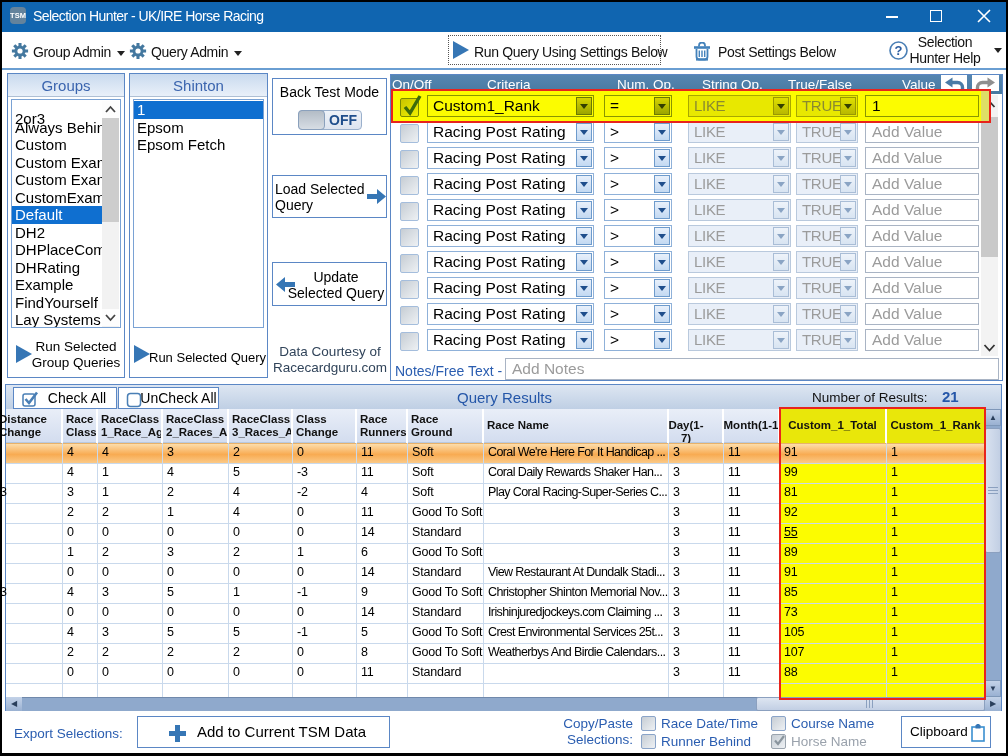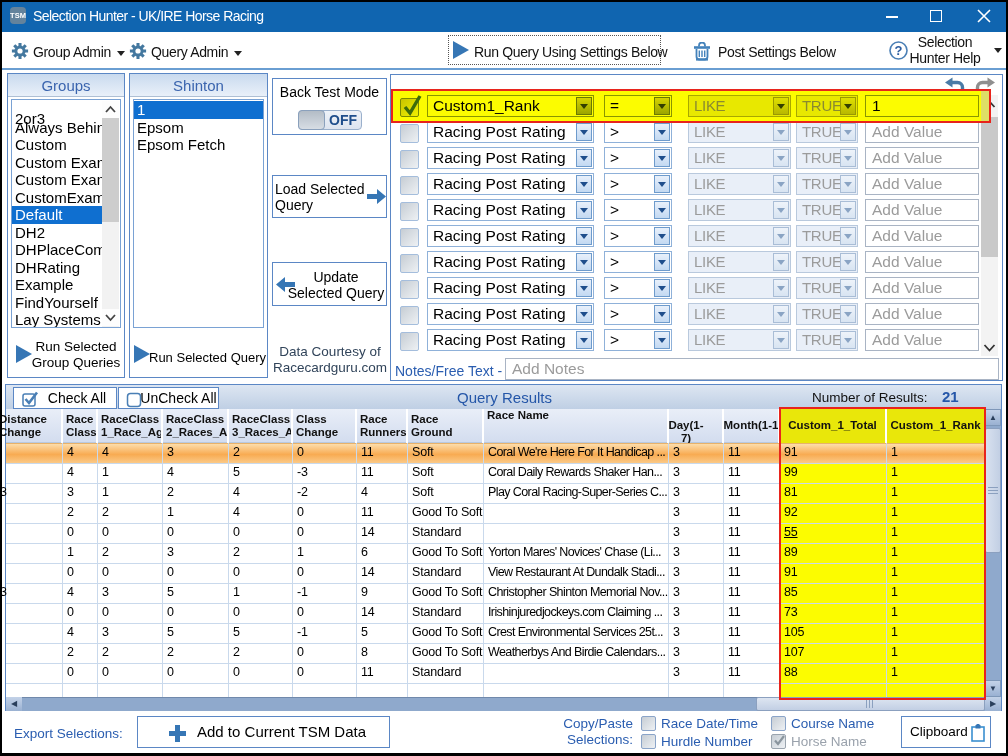--- a/index.html
+++ b/index.html
@@ -157,20 +157,28 @@
 </div>
 <div class="bluebox" style="left:272px;top:262px;width:115px;height:44px;">
  <div class="abs" style="left:14px;top:6px;width:98px;text-align:center;line-height:16px;white-space:nowrap;">Update<br>Selected Query</div>
  <svg class="abs" style="left:3px;top:13px;" width="19" height="17" viewBox="0 0 19 17">
       <path fill="#3676b5" d="M19 6H9V1L0 8.5 9 16v-5h10z"></path>
     </svg>
 </div>
 <div class="abs" style="left:270px;top:344px;width:120px;text-align:center;font-size:13.5px;color:#31445a;line-height:15.5px;white-space:nowrap;">Data Courtesy of<br>Racecardguru.com</div>
 
 <div class="critbox">
+<div class="crithead">
+ <span class="chl" style="left:1px;">On/Off</span>
+ <span class="chl" style="left:96px;">Criteria</span>
+ <span class="chl" style="left:226px;">Num. Op.</span>
+ <span class="chl" style="left:311px;">String Op.</span>
+ <span class="chl" style="left:397px;">True/False</span>
+ <span class="chl" style="left:511px;">Value</span>
+</div>
 <svg class="abs" style="left:550px;top:0px;" width="26" height="16" viewBox="0 0 26 16">
       <rect width="26" height="16" fill="#fff"></rect>
       <path d="M11.5 2.5 L4 7.5 L11.5 12.5 z" fill="#4a7ba6"></path>
       <path d="M10 7.5 h6.5 a5 5 0 0 1 5 5 v2.5" fill="none" stroke="#4a7ba6" stroke-width="3.4"></path>
     </svg>
 <svg class="abs" style="left:581px;top:0px;" width="27" height="16" viewBox="0 0 27 16">
       <rect width="27" height="16" fill="#fff"></rect>
       <path d="M15.5 2.5 L23 7.5 L15.5 12.5 z" fill="#8f8f8f"></path>
       <path d="M17 7.5 h-6.5 a5 5 0 0 0 -5 5 v2.5" fill="none" stroke="#8f8f8f" stroke-width="3.4"></path>
     </svg>
@@ -274,21 +282,21 @@
 <div class="abs" style="left:0;top:24px;width:979px;height:34px;background:linear-gradient(#e9eef8,#d3ddef);border-bottom:1px solid #b9c9de;"></div>
 <div class="abs" style="left:773px;top:24px;width:206px;height:34px;background:#e9e70a;"></div>
 <div class="th" style="left:-7px;top:24px;width:56px;height:34px;padding-left:0px;">Distance<br>Change</div>
 <div class="th" style="left:56px;top:24px;width:35px;height:34px;">Race<br>Class</div>
 <div class="th" style="left:91px;top:24px;width:65px;height:34px;">RaceClass<br>1_Race_Ag</div>
 <div class="th" style="left:156px;top:24px;width:66px;height:34px;">RaceClass<br>2_Races_A</div>
 <div class="th" style="left:222px;top:24px;width:64px;height:34px;">RaceClass<br>3_Races_A</div>
 <div class="th" style="left:286px;top:24px;width:64px;height:34px;">Class<br>Change</div>
 <div class="th" style="left:350px;top:24px;width:51px;height:34px;">Race<br>Runners</div>
 <div class="th" style="left:401px;top:24px;width:76px;height:34px;">Race<br>Ground</div>
-<div class="th" style="left:477px;top:24px;width:185px;height:34px;padding-top:0;">Race Name</div>
+<div class="th" style="left:477px;top:24px;width:185px;height:34px;padding-top:10px;">Race Name</div>
 <div class="th" style="left:662px;top:24px;width:36px;height:34px;text-align:center;padding:10px 0 0 0;">Day(1-7)</div>
 <div class="th" style="left:717px;top:24px;width:56px;height:34px;text-align:center;padding:10px 0 0 0;">Month(1-1</div>
 <div class="th" style="left:773px;top:24px;width:107px;height:34px;text-align:center;padding:10px 0 0 0;">Custom_1_Total</div>
 <div class="th" style="left:880px;top:24px;width:99px;height:34px;text-align:center;padding:10px 0 0 0;">Custom_1_Rank</div>
 <div class="abs" style="left:55px;top:24px;width:2px;height:34px;background:#fff;"></div>
 <div class="abs" style="left:90px;top:24px;width:2px;height:34px;background:#fff;"></div>
 <div class="abs" style="left:155px;top:24px;width:2px;height:34px;background:#fff;"></div>
 <div class="abs" style="left:221px;top:24px;width:2px;height:34px;background:#fff;"></div>
 <div class="abs" style="left:285px;top:24px;width:2px;height:34px;background:#fff;"></div>
 <div class="abs" style="left:349px;top:24px;width:2px;height:34px;background:#fff;"></div>
@@ -383,21 +391,20 @@
 <div class="td" style="left:717px;top:138px;width:56px;">11</div>
 <div class="td" style="left:773px;top:138px;width:107px;text-decoration:underline;">55</div>
 <div class="td" style="left:880px;top:138px;width:99px;">1</div>
 <div class="td" style="left:56px;top:158px;width:35px;">1</div>
 <div class="td" style="left:91px;top:158px;width:65px;">2</div>
 <div class="td" style="left:156px;top:158px;width:66px;">3</div>
 <div class="td" style="left:222px;top:158px;width:64px;">2</div>
 <div class="td" style="left:286px;top:158px;width:64px;">1</div>
 <div class="td" style="left:350px;top:158px;width:51px;">6</div>
 <div class="td" style="left:401px;top:158px;width:76px;">Good To Soft</div>
-<div class="td" style="left:477px;top:158px;width:185px;letter-spacing:-0.6px;">Yorton Mares' Novices' Chase (Li...</div>
 <div class="td" style="left:662px;top:158px;width:55px;">3</div>
 <div class="td" style="left:717px;top:158px;width:56px;">11</div>
 <div class="td" style="left:773px;top:158px;width:107px;">89</div>
 <div class="td" style="left:880px;top:158px;width:99px;">1</div>
 <div class="td" style="left:56px;top:178px;width:35px;">0</div>
 <div class="td" style="left:91px;top:178px;width:65px;">0</div>
 <div class="td" style="left:156px;top:178px;width:66px;">0</div>
 <div class="td" style="left:222px;top:178px;width:64px;">0</div>
 <div class="td" style="left:286px;top:178px;width:64px;">0</div>
 <div class="td" style="left:350px;top:178px;width:51px;">14</div>
@@ -488,21 +495,21 @@
 <div class="btnw" style="left:137px;top:716px;width:253px;height:32px;font-size:15px;line-height:30px;">
  <svg class="abs" style="left:31px;top:8px;" width="17" height="17" viewBox="0 0 17 17">
       <path fill="#3676b5" d="M6 0h5v6h6v5h-6v6H6v-6H0V6h6z"></path>
     </svg>
  <span style="margin-left:36px;">Add to Current TSM Data</span>
 </div>
 <div class="abs" style="left:543px;top:716px;width:90px;text-align:right;font-size:13.5px;color:#2a5db0;line-height:16px;">Copy/Paste<br>Selections:</div>
 <div class="cb" style="left:641px;top:716px;width:15px;height:15px;border-color:#8aa4c8;border-radius:2px;"></div>
 <div class="abs" style="left:661px;top:716px;font-size:13.5px;color:#2a5db0;">Race Date/Time</div>
 <div class="cb" style="left:641px;top:734px;width:15px;height:15px;border-color:#8aa4c8;border-radius:2px;"></div>
-<div class="abs" style="left:661px;top:734px;font-size:13.5px;color:#2a5db0;">Hurdle Number</div>
+<div class="abs" style="left:661px;top:734px;font-size:13.5px;color:#2a5db0;">Runner Behind</div>
 <div class="cb" style="left:771px;top:716px;width:15px;height:15px;border-color:#8aa4c8;border-radius:2px;"></div>
 <div class="abs" style="left:791px;top:716px;font-size:13.5px;color:#2a5db0;">Course Name</div>
 <div class="cb" style="left:771px;top:734px;width:15px;height:15px;border-color:#9aa4ae;border-radius:2px;"></div>
 <svg class="abs" style="left:772px;top:733px;" width="15" height="15" viewBox="0 0 15 15">
     <path d="M3 7.5l3 3.5L12 3" fill="none" stroke="#8a959e" stroke-width="2.2"></path>
   </svg>
 <div class="abs" style="left:791px;top:734px;font-size:13.5px;color:#9aa2ac;">Horse Name</div>
 <div class="btnw" style="left:901px;top:716px;width:90px;height:32px;font-size:13.5px;line-height:30px;text-align:left;">
  <span style="margin-left:8px;">Clipboard</span>
  <svg class="abs" style="left:68px;top:7px;" width="16" height="18" viewBox="0 0 16 18">

